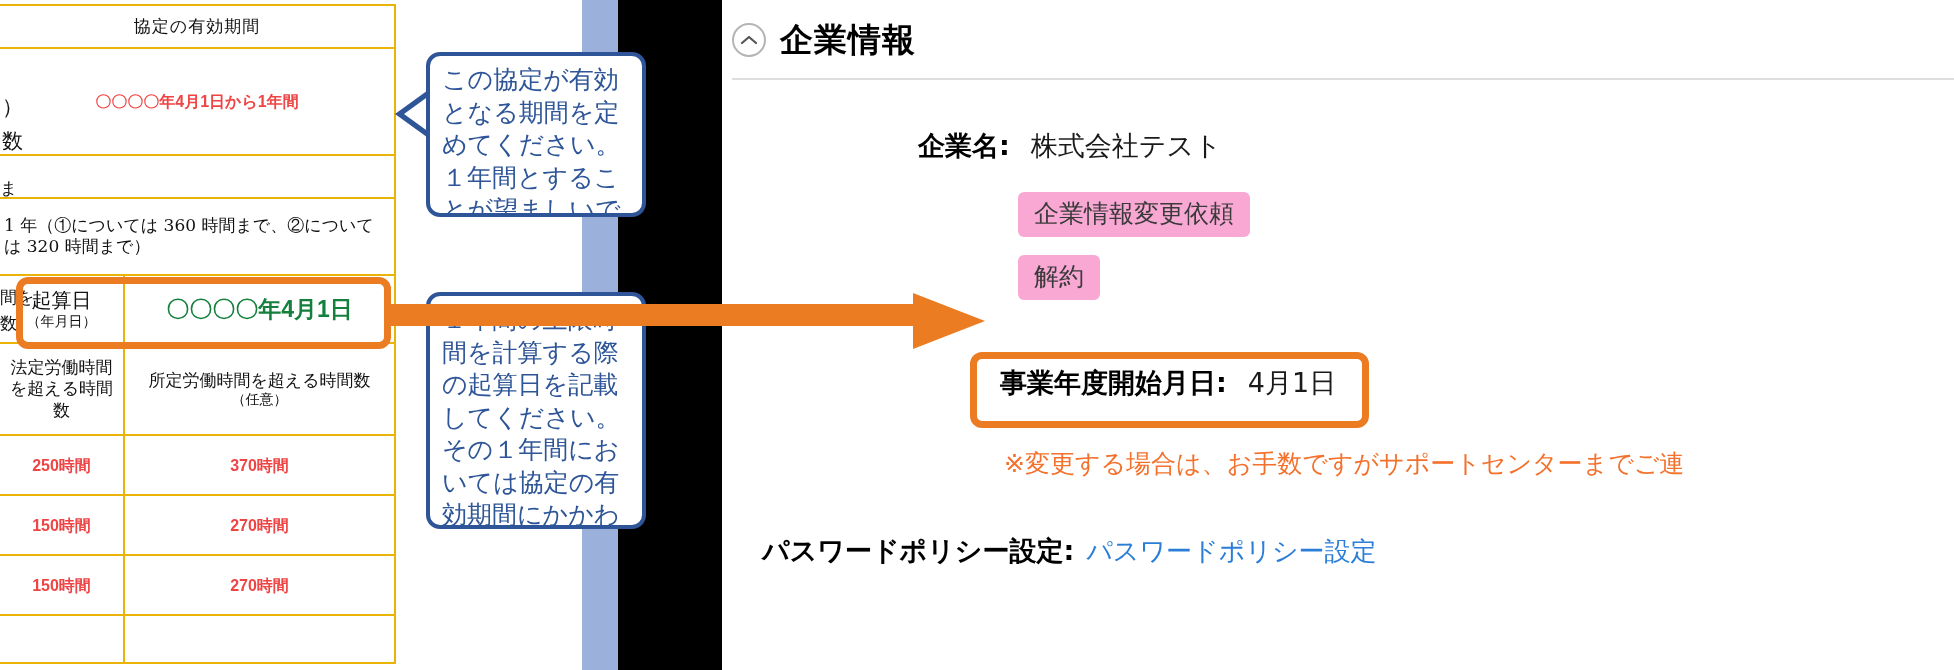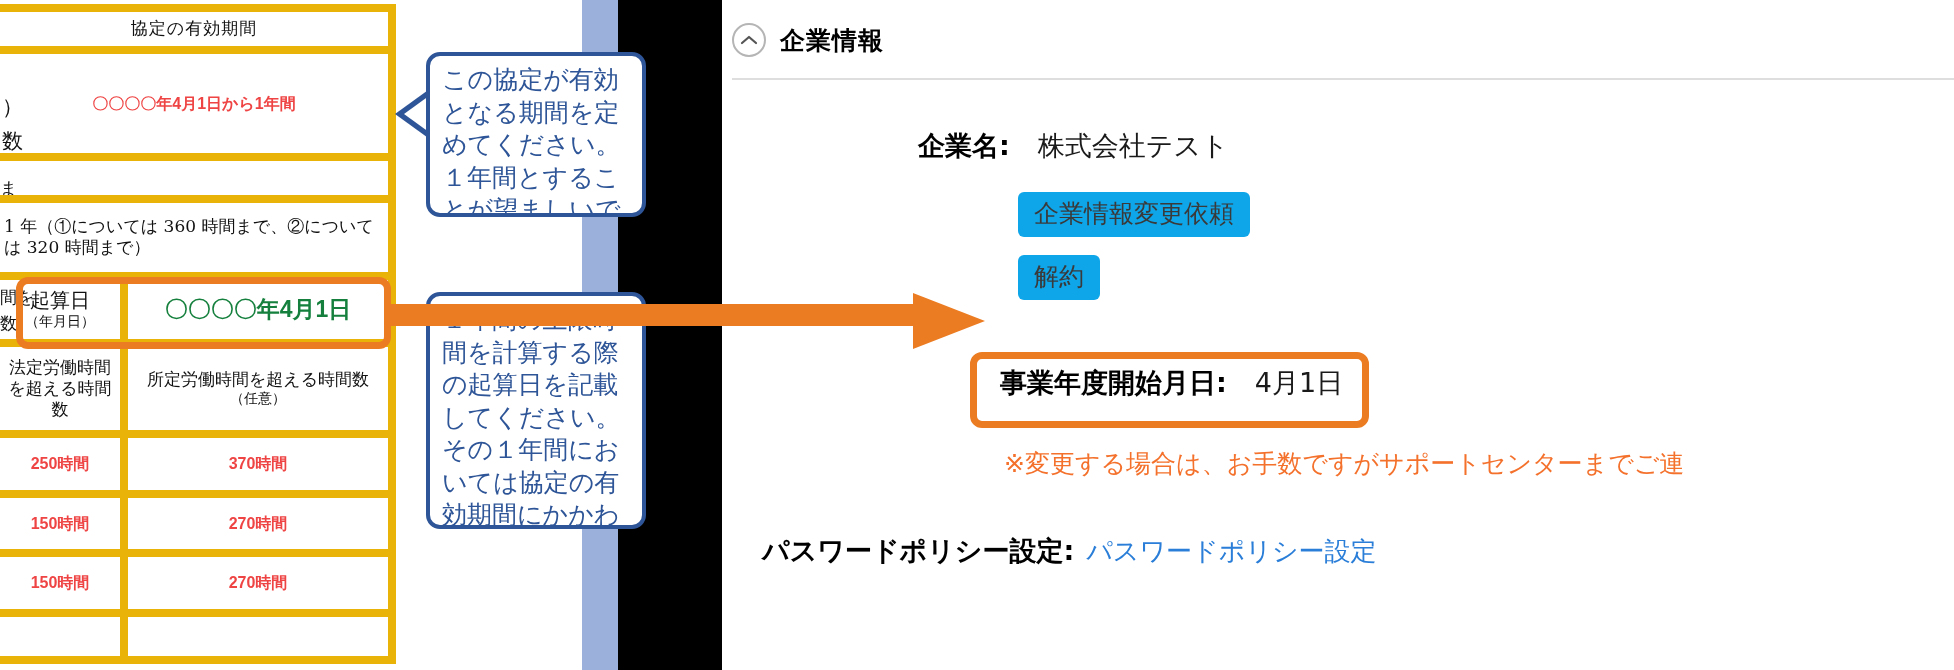--- a/index.html
+++ b/index.html
@@ -29,21 +29,21 @@
     background: #ffffff;
   }
 
   
   .tbl { position: absolute; border-collapse: collapse; }
   #form-table {
     left: 0px; top: 4px; width: 396px; height: 660px;
     font-family: "DejaVu Serif", "Liberation Serif", serif;
   }
   #form-table td {
-    border: 8px solid #eab308;
+    border: 2px solid #eab308;
     padding: 1px 4px;
     vertical-align: middle;
     font-size: 17px;
     line-height: 1.25;
     color: #111;
   }
   .cell-center { text-align: center; }
   .red-big {
     color: #ef4444; font-weight: bold; font-size: 16px;
     font-family: "Liberation Sans", sans-serif; white-space: nowrap;
@@ -116,43 +116,43 @@
     background: #ffffff;
     font-family: "DejaVu Sans", "Liberation Sans", sans-serif;
   }
   #app-header { position: absolute; left: 0; top: 10px; height: 60px; display: flex; align-items: center; }
   #collapse-icon {
     width: 34px; height: 34px; border: 2px solid #b5b5b5; border-radius: 50%;
     display: flex; align-items: center; justify-content: center;
     margin-left: 10px; margin-right: 14px; color: #555;
   }
   #section-title {
-    font-size: 25px; font-weight: bold; color: #000;
+    font-size: 33px; font-weight: bold; color: #000;
     letter-spacing: 1px;
   }
   #header-rule {
     position: absolute; left: 10px; top: 78px; width: 1222px; height: 2px;
     background: #dedede;
   }
 
   .field-row { position: absolute; display: flex; align-items: baseline; }
   .field-label {
     font-size: 27px; font-weight: bold; color: #000; white-space: nowrap;
   }
   .field-value {
-    font-size: 27px; color: #1a1a1a; margin-left: 28px; white-space: nowrap;
+    font-size: 27px; color: #1a1a1a; margin-left: 21px; white-space: nowrap;
   }
   .field-link {
     font-size: 26px; color: #2a7ed8; margin-left: 12px; white-space: nowrap;
     text-decoration: none;
   }
 
   .btn {
     display: inline-block;
-    background: #0ea5e9; color: #3a3a3a;
+    background: #f9a8d4; color: #3a3a3a;
     border: none; border-radius: 6px;
     font-size: 25px; padding: 8px 16px;
     font-family: "DejaVu Sans", "Liberation Sans", sans-serif;
     line-height: 1.15;
   }
   .orange-note {
     position: absolute;
     color: #f4712c; font-size: 25px; white-space: nowrap;
     font-family: "DejaVu Sans", "Liberation Sans", sans-serif;
   }

